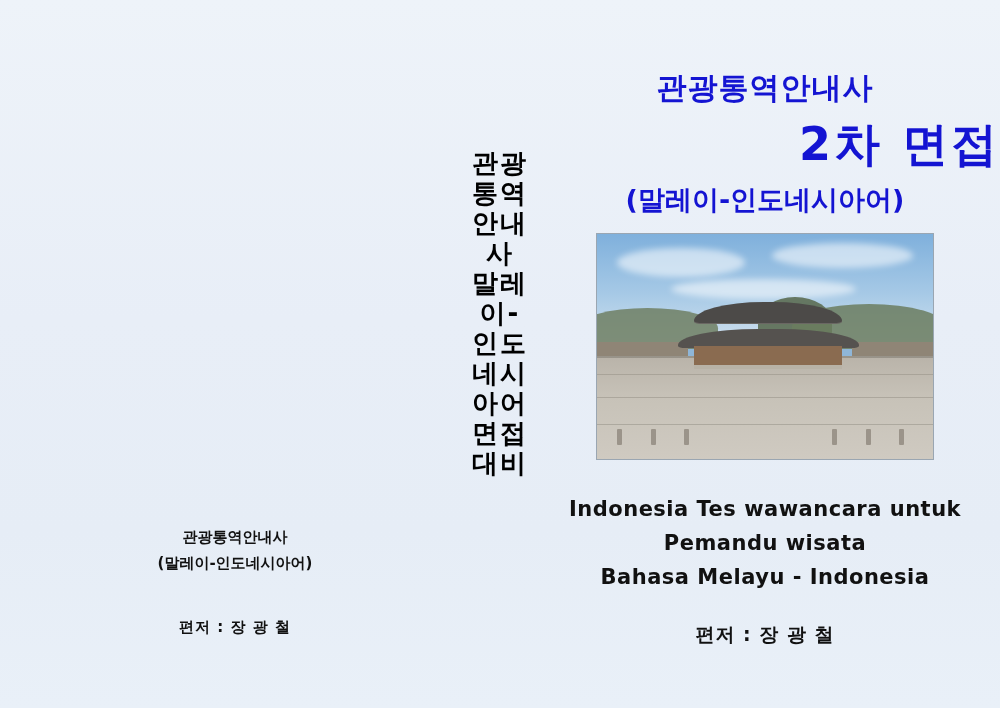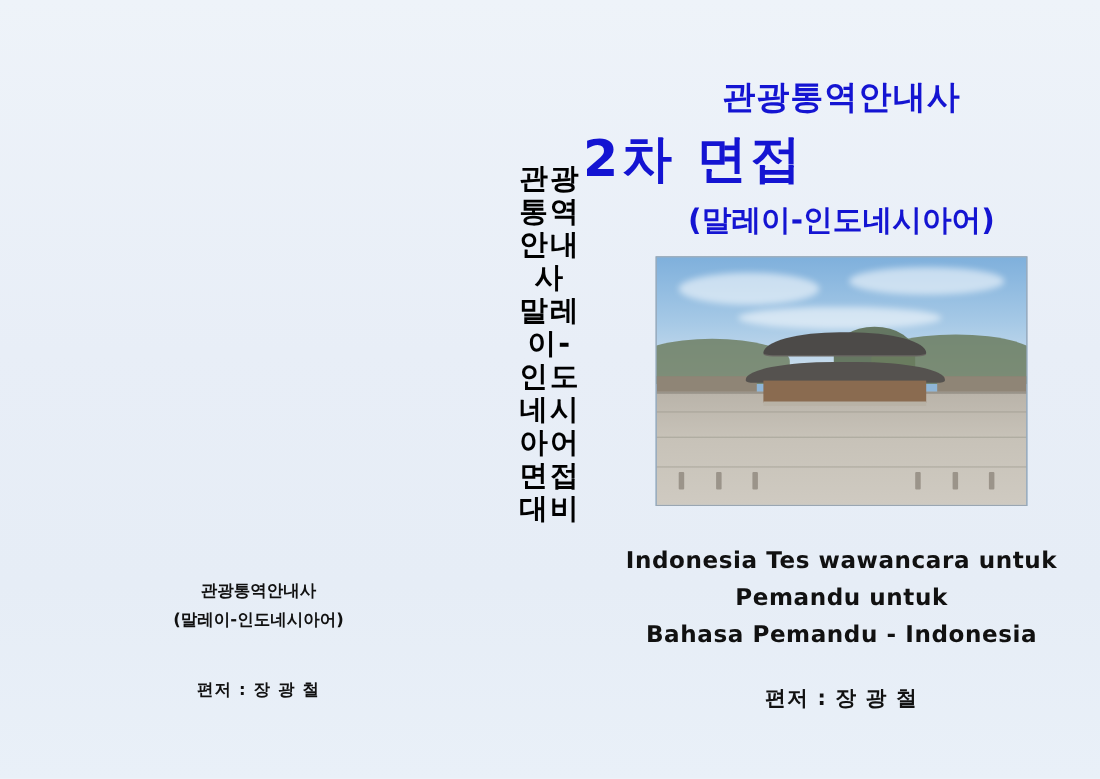--- a/index.html
+++ b/index.html
@@ -43,21 +43,21 @@
     color: #1414d2;
     font-size: 30px;
     font-weight: bold;
     letter-spacing: 1px;
   }
   .front-title2 {
     position: absolute;
     top: 114px;
     left: 0;
     width: 470px;
-    text-align: left;
+    text-align: right;
     color: #1414d2;
     font-size: 46px;
     font-weight: bold;
     letter-spacing: 3px;
   }
   .front-title3 {
     position: absolute;
     top: 182px;
     left: 0;
     width: 470px;
@@ -319,19 +319,19 @@
         <div class="roof-top"></div>
         <div class="roof-bot"></div>
         <div class="hall-body">
           <div class="hall-base"></div>
         </div>
       </div>
     </div>
 
     <div class="front-sub">
       <span class="line">Indonesia Tes wawancara untuk</span>
-      <span class="line">Pemandu untuk</span>
-      <span class="line">Bahasa Pemandu - Indonesia</span>
+      <span class="line">Pemandu wisata</span>
+      <span class="line">Bahasa Melayu - Indonesia</span>
     </div>
 
     <div class="front-author">편저 : 장 광 철</div>
   </div>
 </div>
 
 </body></html>

